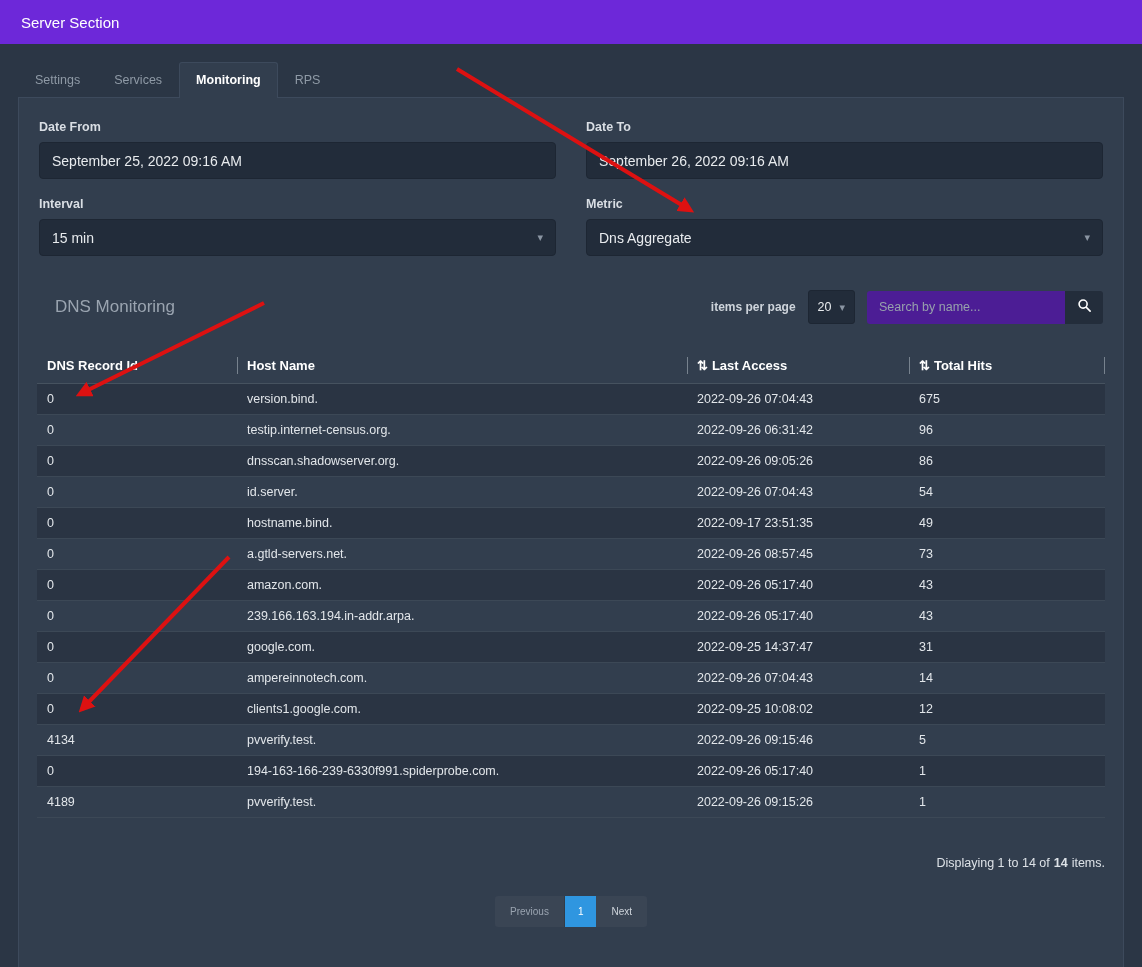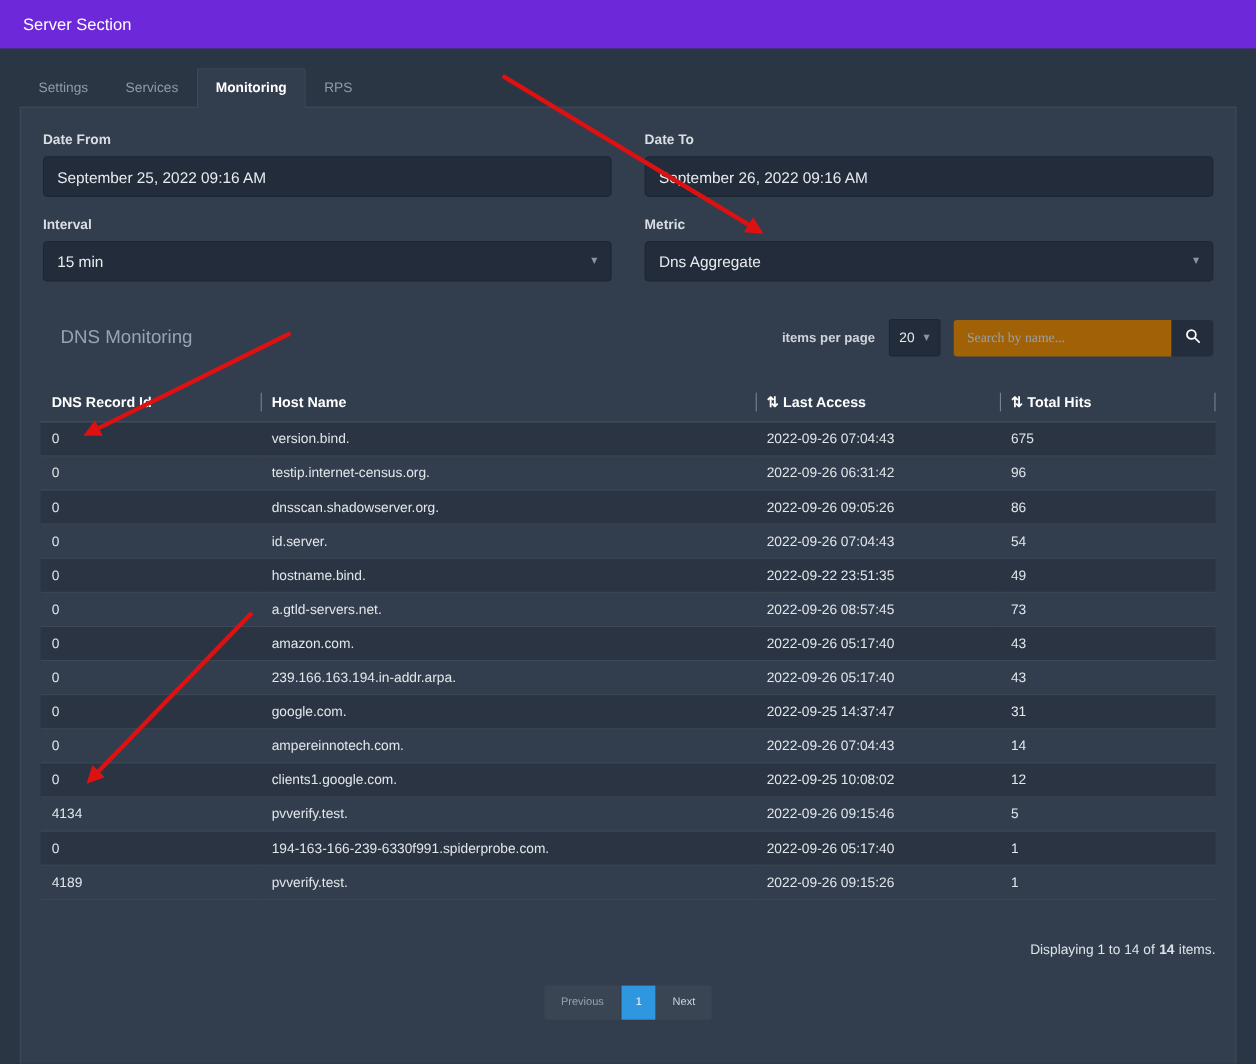--- a/index.html
+++ b/index.html
@@ -29,22 +29,22 @@
   .caret { color: #8a95a2; font-size: 11px; line-height: 1; }
 
   .section-head { display: flex; align-items: center; margin: 34px 2px 24px; }
   .section-title { font-size: 17px; color: #9aa4b0; margin-left: 16px; }
   .controls { margin-left: auto; display: flex; align-items: center; gap: 12px; }
   .ipp-label { font-size: 12px; color: #ced4db; font-weight: bold; }
   .ipp-select { height: 34px; min-width: 46px; background: #222c3a; border: 1px solid #1d2633; border-radius: 3px;
                 color: #e8ebee; font-size: 12.5px; display: flex; align-items: center; gap: 8px;
                 padding: 0 9px; cursor: pointer; }
   .search-wrap { display: flex; }
-  .search-input { width: 198px; height: 33px; background: #a16207; border: none; border-radius: 3px 0 0 3px;
-                  color: #e6eaee; padding: 0 12px; font-size: 12.5px; font-family: Liberation Serif, serif; outline: none; }
+  .search-input { width: 198px; height: 33px; background: #4c1d95; border: none; border-radius: 3px 0 0 3px;
+                  color: #e6eaee; padding: 0 12px; font-size: 12.5px; font-family: Liberation Sans, sans-serif; outline: none; }
   .search-input::placeholder { color: #97a1ac; }
   .search-btn { width: 38px; height: 33px; background: #232d3b; border: none; border-radius: 0 3px 3px 0;
                 display: flex; align-items: center; justify-content: center; cursor: pointer; }
 
   table { width: 100%; border-collapse: collapse; margin-top: 2px; }
   thead th { text-align: left; font-size: 13px; color: #ffffff; padding: 10px; position: relative;
              border-bottom: 1px solid #46525f; white-space: nowrap; }
   th.col1 { width: 200px; }
   th.col2 { width: 450px; }
   th.col3 { width: 222px; }
@@ -172,21 +172,21 @@
           </tr>
           <tr>
             <td>0</td>
             <td>id.server.</td>
             <td>2022-09-26 07:04:43</td>
             <td>54</td>
           </tr>
           <tr>
             <td>0</td>
             <td>hostname.bind.</td>
-            <td>2022-09-22 23:51:35</td>
+            <td>2022-09-17 23:51:35</td>
             <td>49</td>
           </tr>
           <tr>
             <td>0</td>
             <td>a.gtld-servers.net.</td>
             <td>2022-09-26 08:57:45</td>
             <td>73</td>
           </tr>
           <tr>
             <td>0</td>

